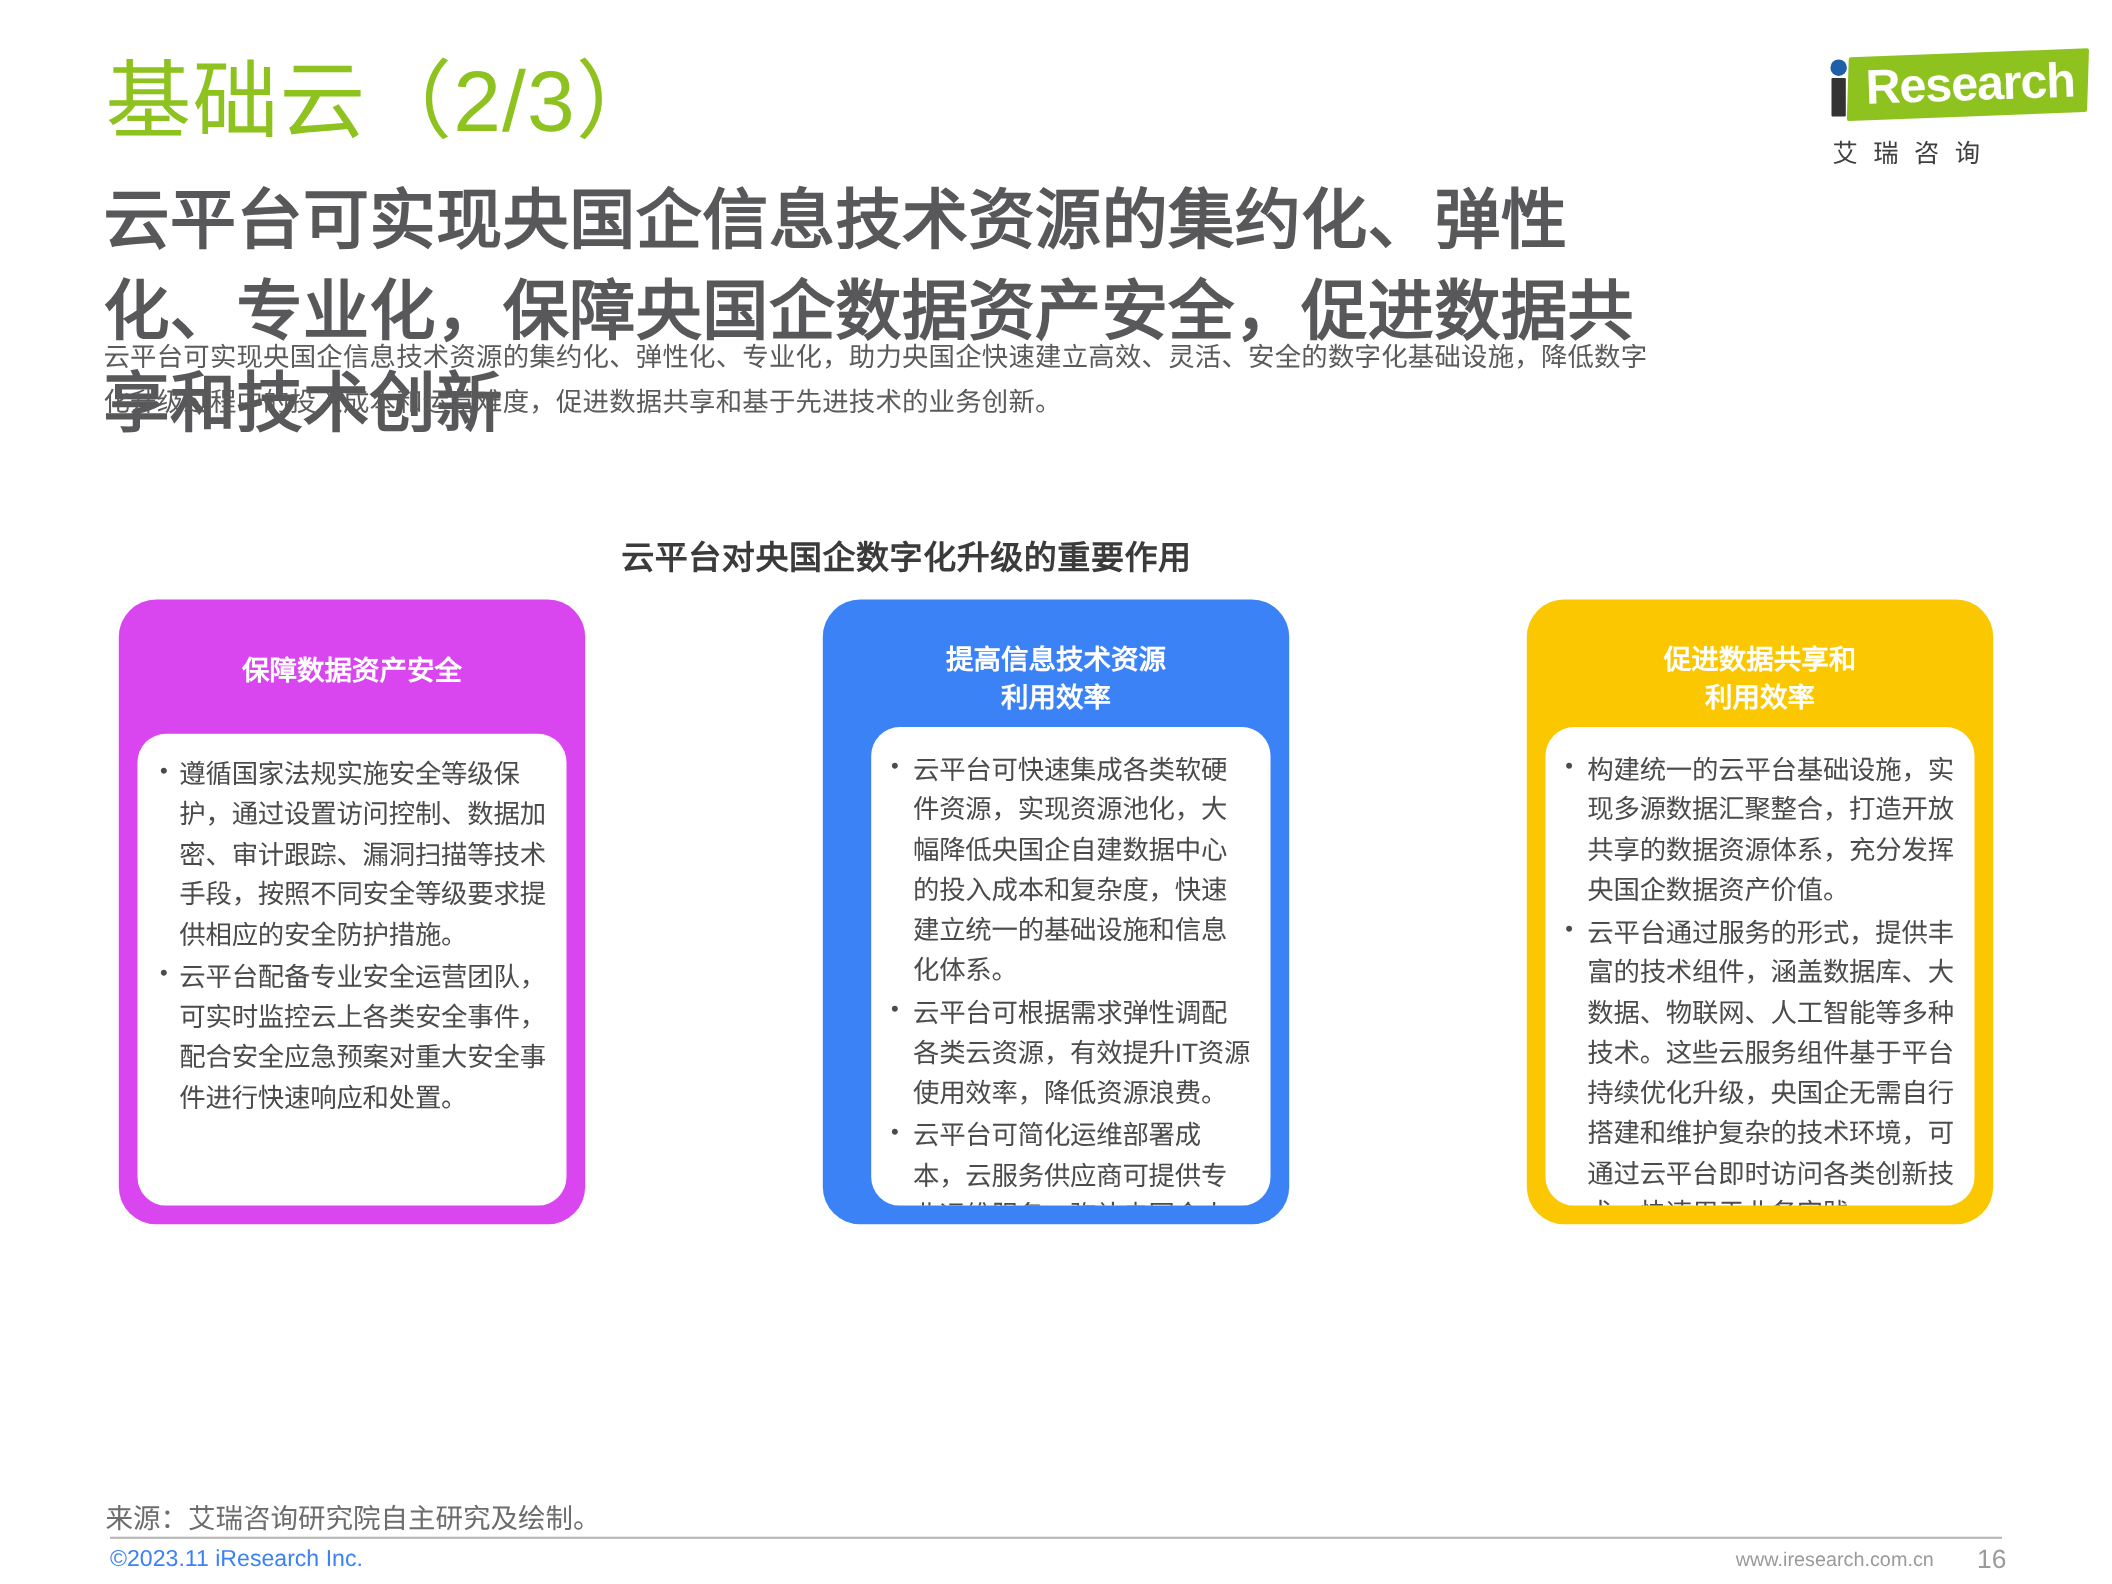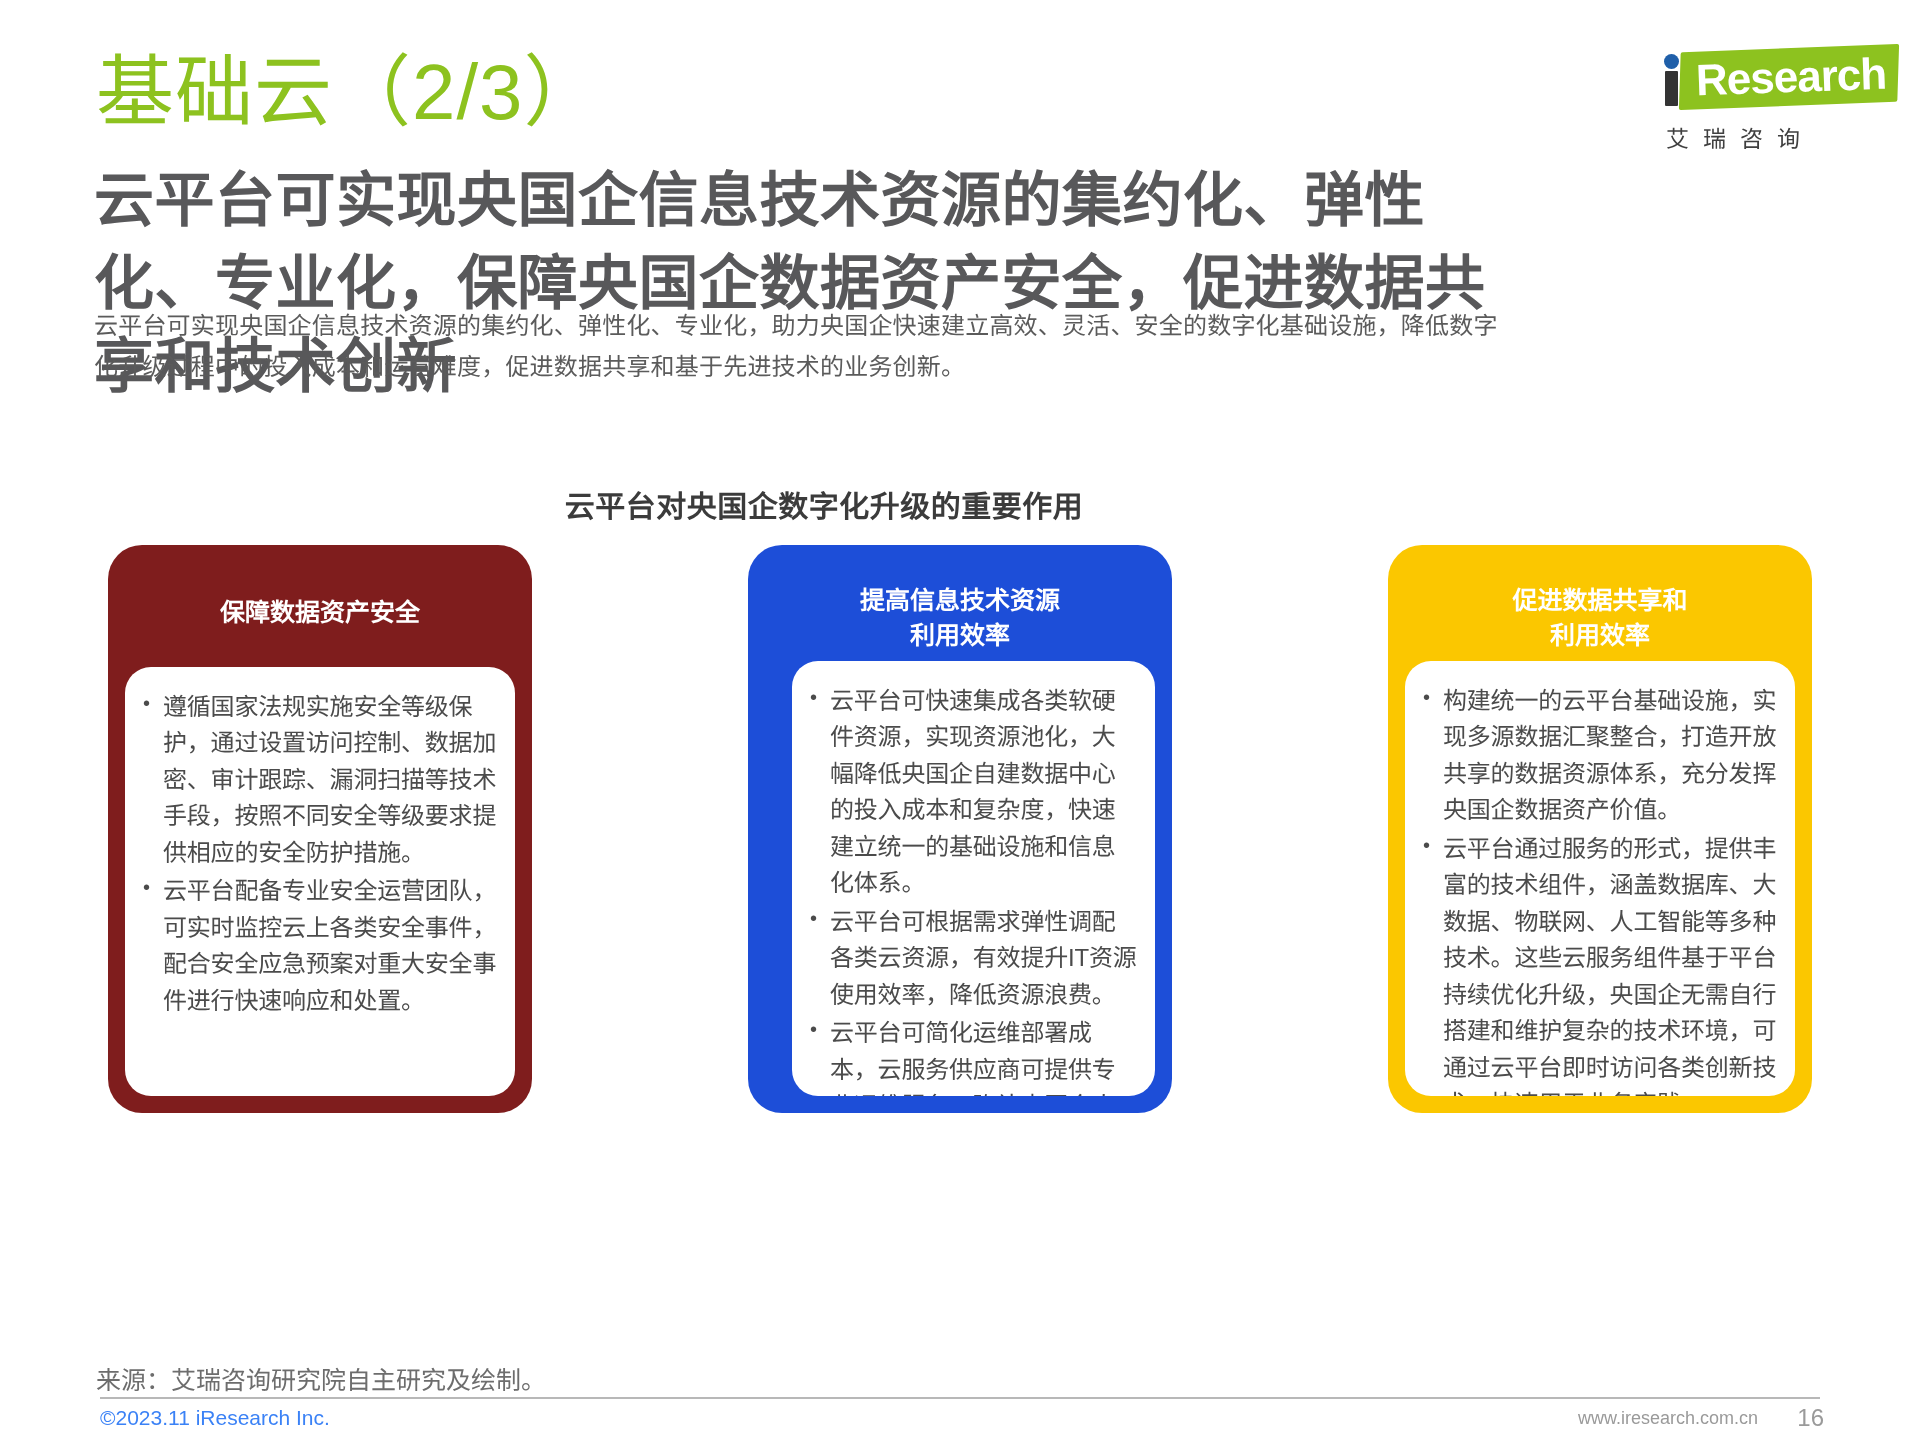--- a/index.html
+++ b/index.html
@@ -115,22 +115,22 @@
     justify-content: space-between;
   }
   .card {
     width: 424px;
     border-radius: 34px;
     position: relative;
     padding-top: 20px;
     display: flex;
     flex-direction: column;
   }
-  .card.green  { background: #7f1d1d; }
-  .card.blue   { background: #1d4ed8; }
+  .card.green  { background: #d946ef; font-family: Liberation Mono, monospace; }
+  .card.blue   { background: #3b82f6; }
   .card.yellow { background: #FBC700; }
 
   .card.green  { height: 568px; }
   .card.blue   { height: 568px; }
   .card.yellow { height: 568px; }
 
   .card-header {
     color: #ffffff;
     font-size: 25px;
     font-weight: bold;

